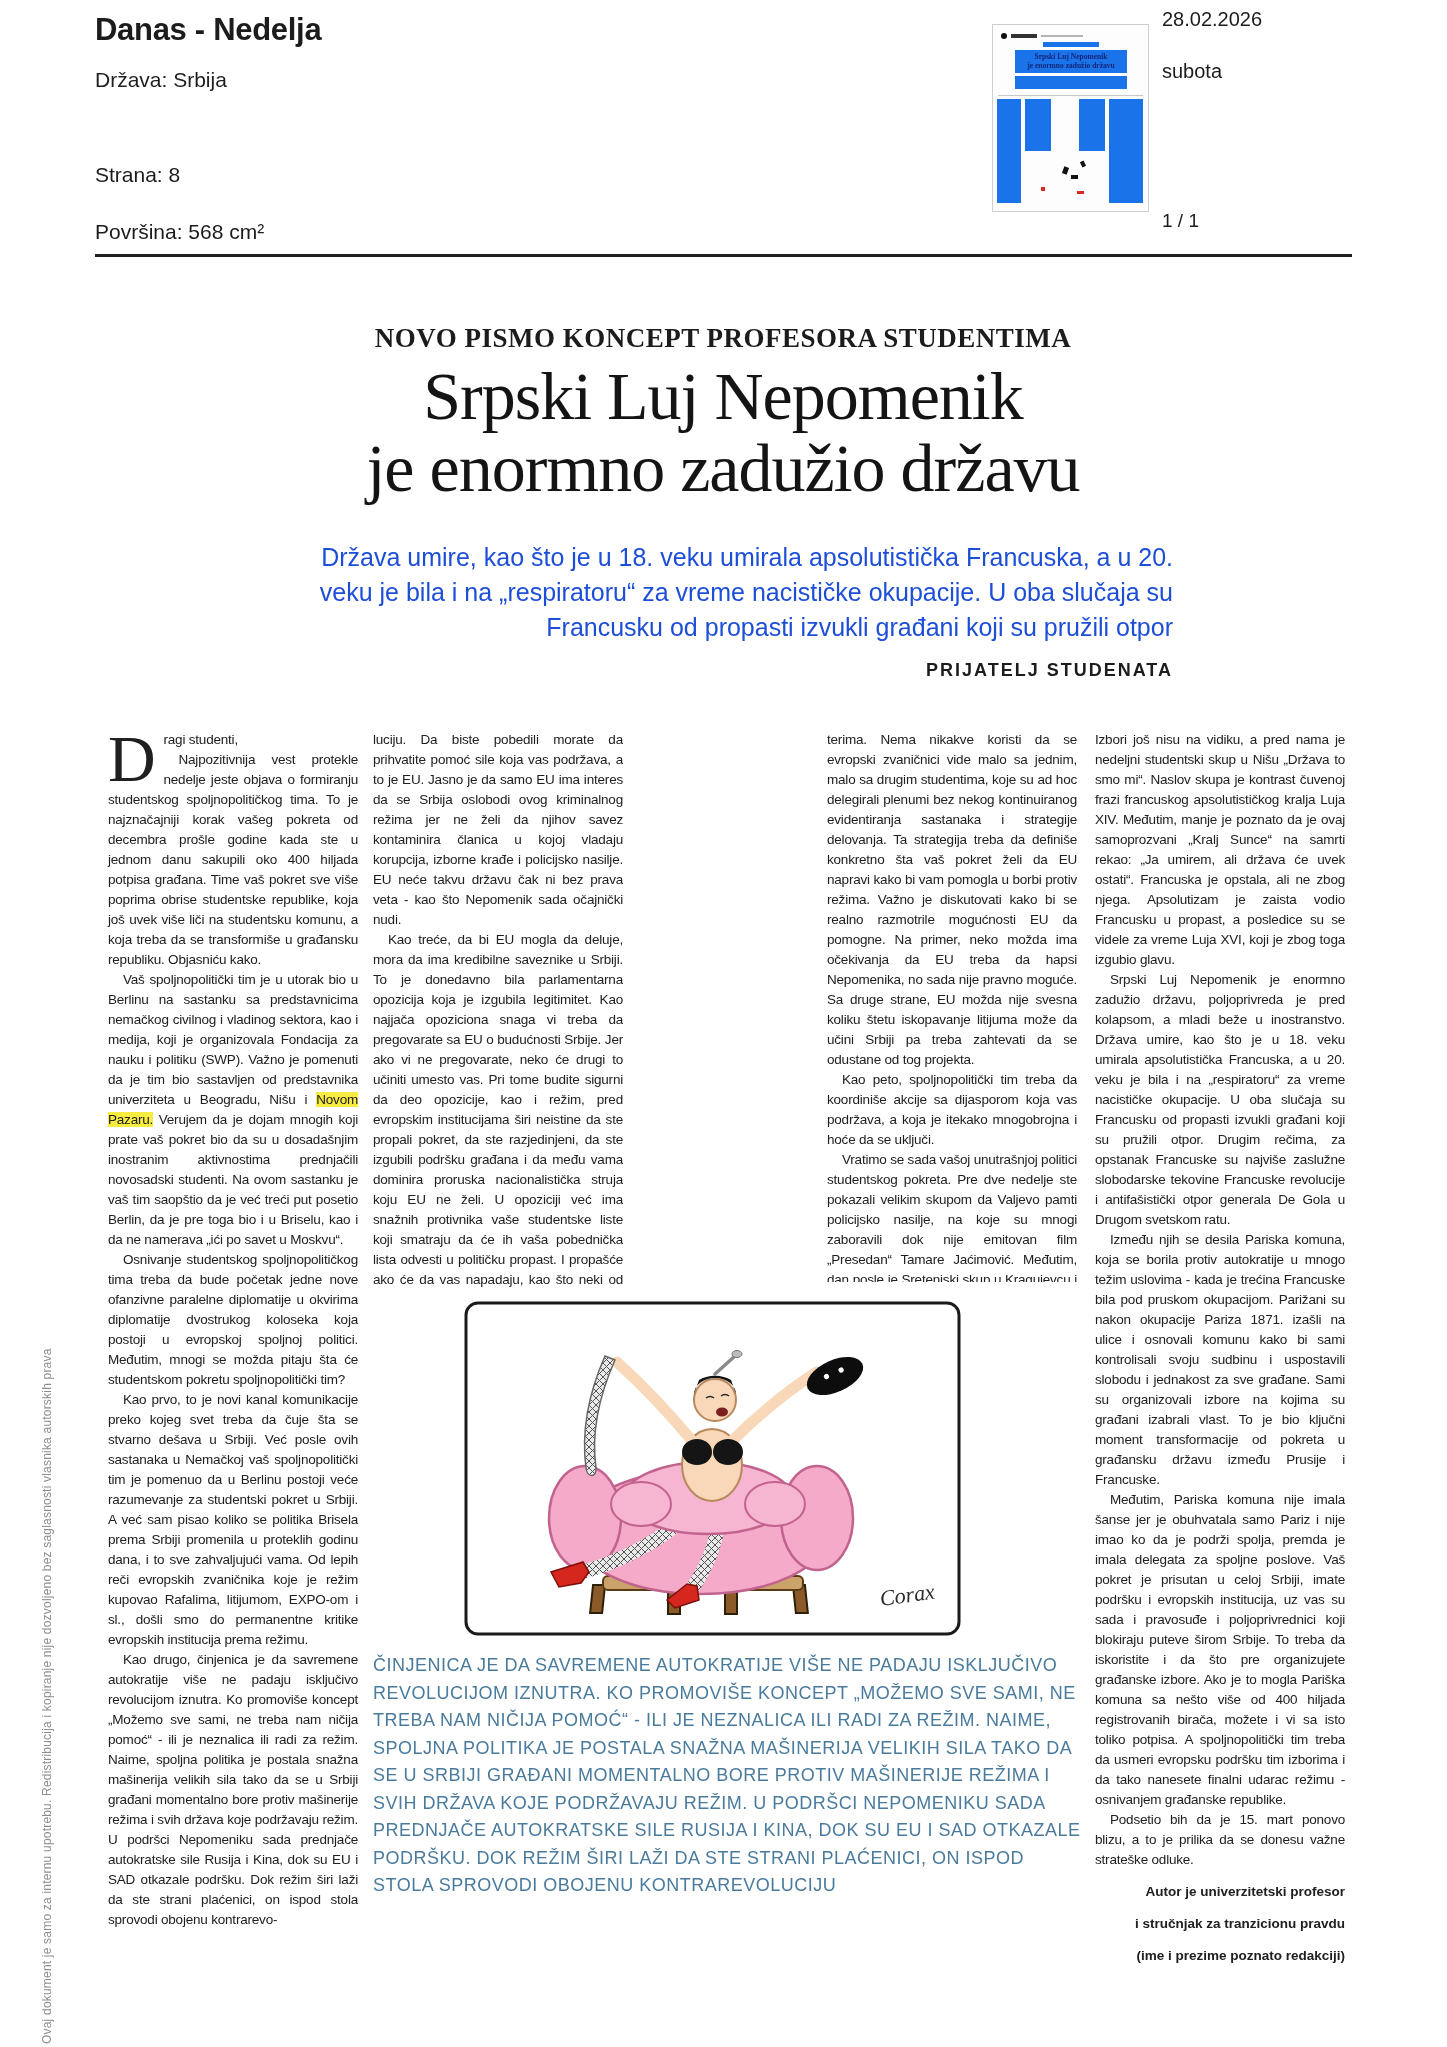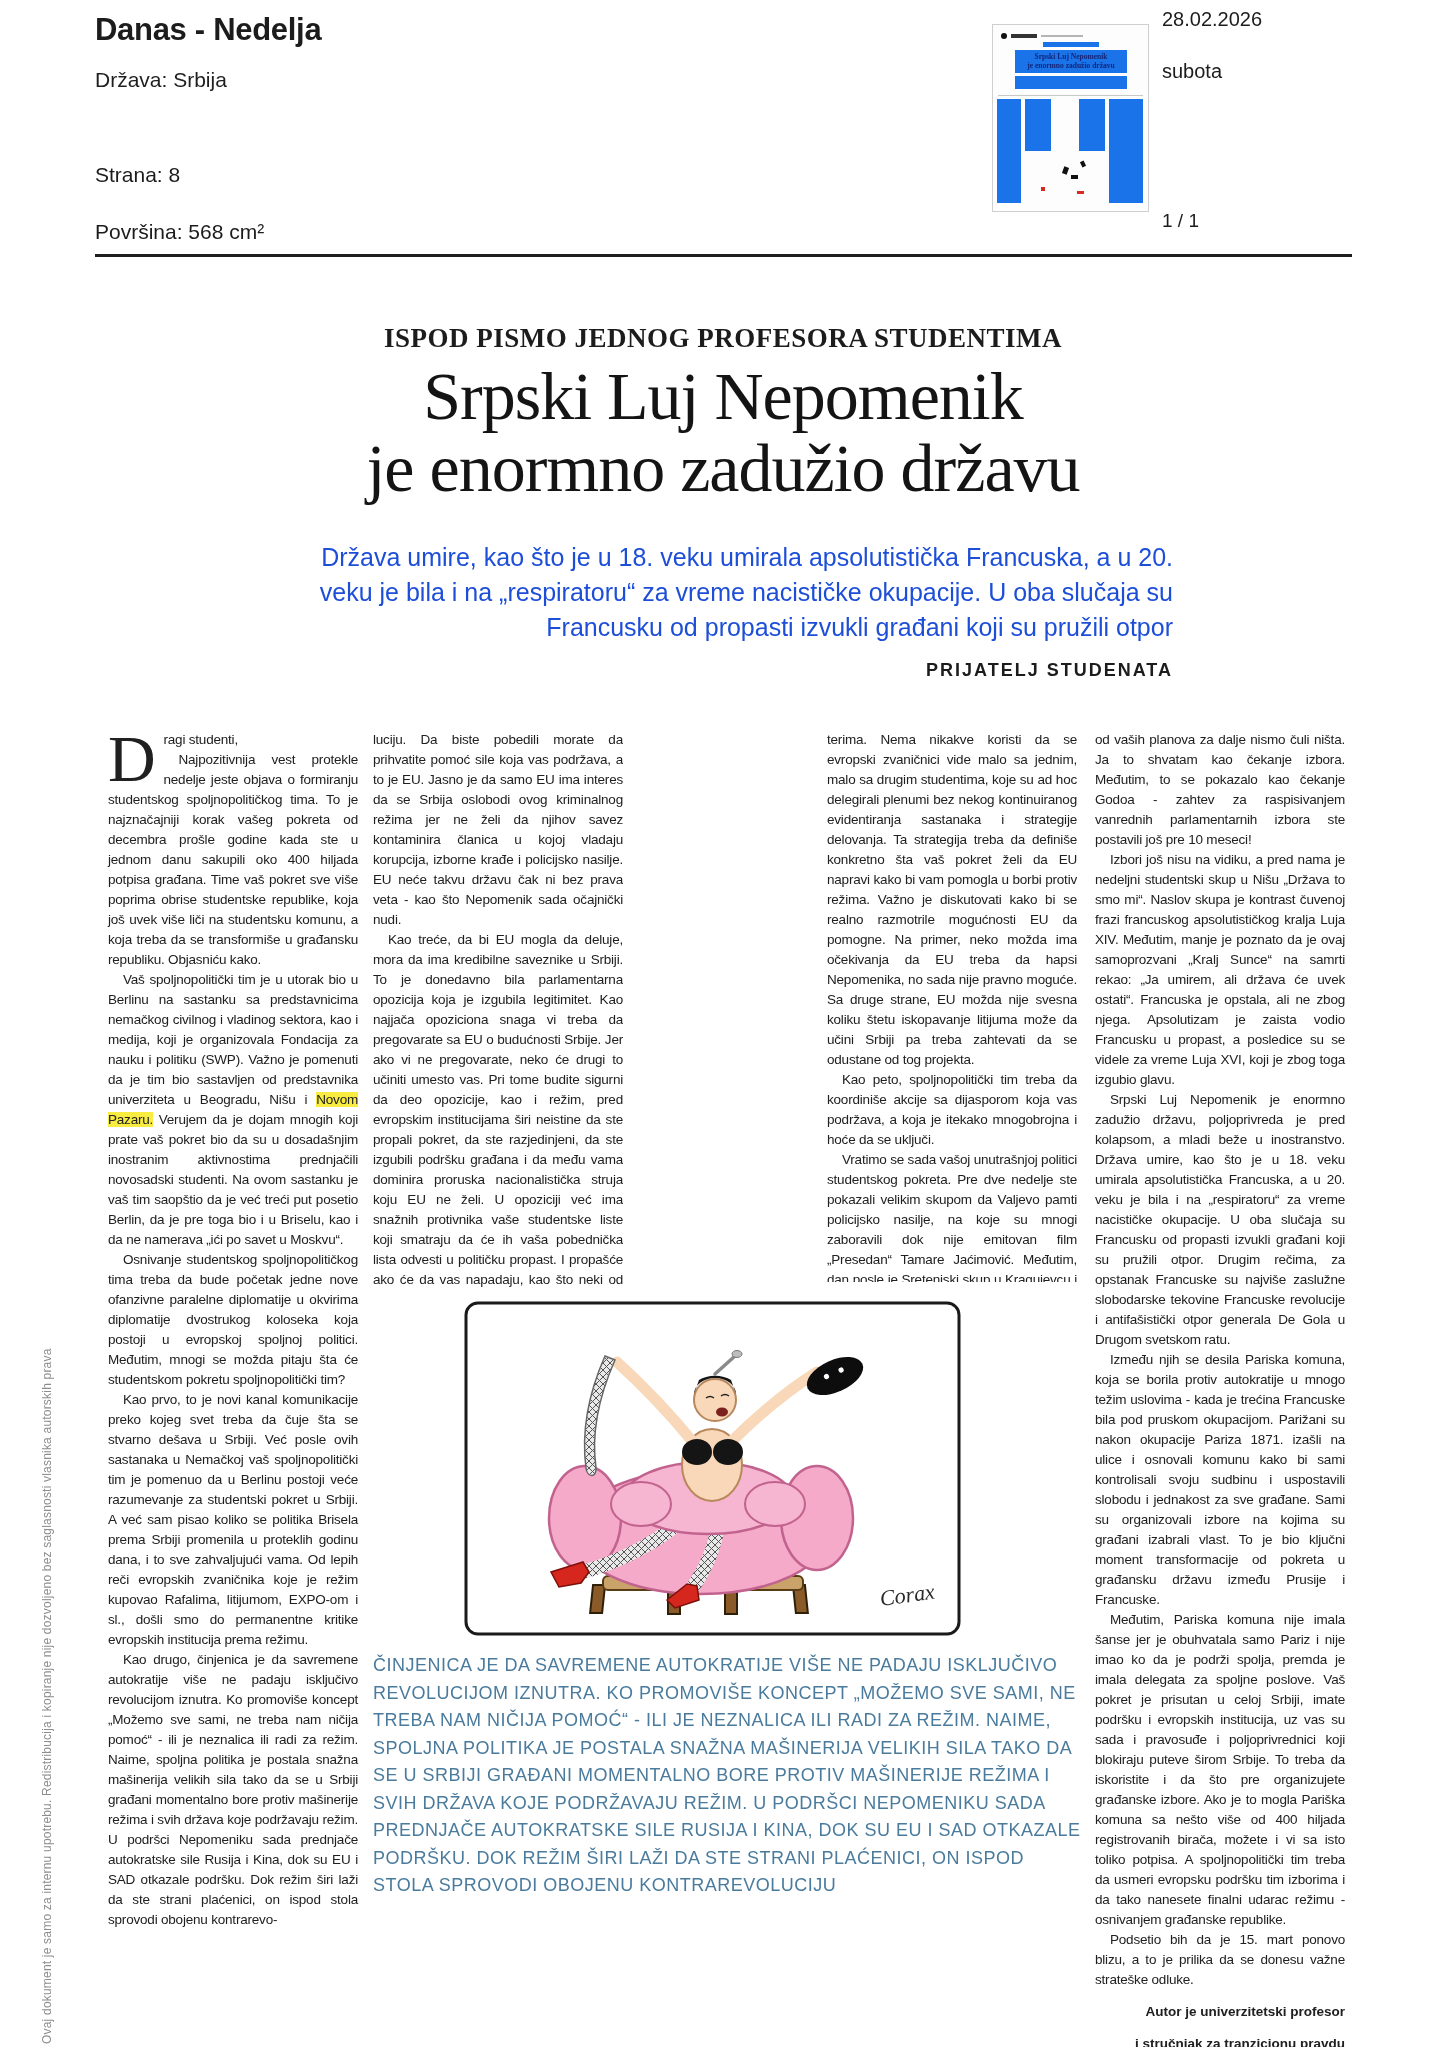--- a/index.html
+++ b/index.html
@@ -97,21 +97,21 @@
   <div class="b abs" id="t-colB" style="background: rgb(26, 115, 232);"></div>
   <div class="b abs" id="t-colC" style="background: rgb(26, 115, 232);"></div>
   <div class="b abs" id="t-colD" style="background: rgb(26, 115, 232);"></div>
   <div class="t-mark" style="left:70px;top:142px;width:5px;height:7px;transform:rotate(20deg)"></div>
   <div class="t-mark" style="left:78px;top:150px;width:7px;height:4px"></div>
   <div class="t-mark" style="left:88px;top:136px;width:4px;height:6px;transform:rotate(-25deg)"></div>
   <div class="t-red" style="left:48px;top:162px;width:4px;height:4px"></div>
   <div class="t-red" style="left:84px;top:166px;width:7px;height:3px"></div>
 </div>
 
-<div class="abs" id="kicker">ISPOD PISMO JEDNOG PROFESORA STUDENTIMA</div>
+<div class="abs" id="kicker">NOVO PISMO KONCEPT PROFESORA STUDENTIMA</div>
 <div class="abs" id="headline">
   <div>Srpski Luj Nepomenik</div>
   <div>je enormno zadužio državu</div>
 </div>
 <div class="abs" id="lede">Država umire, kao što je u 18. veku umirala apsolutistička Francuska, a u 20. veku je bila i na „respiratoru“ za vreme nacističke okupacije. U oba slučaja su Francusku od propasti izvukli građani koji su pružili otpor</div>
 <div class="abs" id="byline">PRIJATELJ STUDENATA</div>
 
 <div class="col" id="col1">
     <p><span class="dropcap">D</span><span>ragi studenti,</span></p>
     <p><span>Najpozitivnija vest protekle nedelje jeste objava o formiranju studentskog spoljnopolitičkog tima. To je najznačajniji korak vašeg pokreta od decembra prošle godine kada ste u jednom danu sakupili oko 400 hiljada potpisa građana. Time vaš pokret sve više poprima obrise studentske republike, koja još uvek više liči na studentsku komunu, a koja treba da se transformiše u građansku republiku. Objasniću kako.</span></p>
@@ -123,21 +123,20 @@
 <div class="col" id="col2">
     <p><span>luciju. Da biste pobedili morate da prihvatite pomoć sile koja vas podržava, a to je EU. Jasno je da samo EU ima interes da se Srbija oslobodi ovog kriminalnog režima jer ne želi da njihov savez kontaminira članica u kojoj vladaju korupcija, izborne krađe i policijsko nasilje. EU neće takvu državu čak ni bez prava veta - kao što Nepomenik sada očajnički nudi.</span></p>
     <p><span>Kao treće, da bi EU mogla da deluje, mora da ima kredibilne saveznike u Srbiji. To je donedavno bila parlamentarna opozicija koja je izgubila legitimitet. Kao najjača opoziciona snaga vi treba da pregovarate sa EU o budućnosti Srbije. Jer ako vi ne pregovarate, neko će drugi to učiniti umesto vas. Pri tome budite sigurni da deo opozicije, kao i režim, pred evropskim institucijama širi neistine da ste propali pokret, da ste razjedinjeni, da ste izgubili podršku građana i da među vama dominira proruska nacionalistička struja koju EU ne želi. U opoziciji već ima snažnih protivnika vaše studentske liste koji smatraju da će ih vaša pobednička lista odvesti u političku propast. I propašće ako će da vas napadaju, kao što neki od njih već čine.</span></p>
   </div>
 <div class="col" id="col3">
     <p><span>terima. Nema nikakve koristi da se evropski zvaničnici vide malo sa jednim, malo sa drugim studentima, koje su ad hoc delegirali plenumi bez nekog kontinuiranog evidentiranja sastanaka i strategije delovanja. Ta strategija treba da definiše konkretno šta vaš pokret želi da EU napravi kako bi vam pomogla u borbi protiv režima. Važno je diskutovati kako bi se realno razmotrile mogućnosti EU da pomogne. Na primer, neko možda ima očekivanja da EU treba da hapsi Nepomenika, no sada nije pravno moguće. Sa druge strane, EU možda nije svesna koliku štetu iskopavanje litijuma može da učini Srbiji pa treba zahtevati da se odustane od tog projekta.</span></p>
     <p><span>Kao peto, spoljnopolitički tim treba da koordiniše akcije sa dijasporom koja vas podržava, a koja je itekako mnogobrojna i hoće da se uključi.</span></p>
     <p><span>Vratimo se sada vašoj unutrašnjoj politici studentskog pokreta. Pre dve nedelje ste pokazali velikim skupom da Valjevo pamti policijsko nasilje, na koje su mnogi zaboravili dok nije emitovan film „Presedan“ Tamare Jaćimović. Međutim, dan posle je Sretenjski skup u Kragujevcu i Orašcu sadržajno podbacio. Na njemu su bili sjajni govornici, među kojima je bila i Jelena Kleut, ali</span></p>
   </div>
 <div class="col" id="col4">
-    <p><span>od vaših planova za dalje nismo čuli ništa. Ja to shvatam kao čekanje izbora. Međutim, to se pokazalo kao čekanje Godoa - zahtev za raspisivanjem vanrednih parlamentarnih izbora ste postavili još pre 10 meseci!</span></p>
     <p><span>Izbori još nisu na vidiku, a pred nama je nedeljni studentski skup u Nišu „Država to smo mi“. Naslov skupa je kontrast čuvenoj frazi francuskog apsolutističkog kralja Luja XIV. Međutim, manje je poznato da je ovaj samoprozvani „Kralj Sunce“ na samrti rekao: „Ja umirem, ali država će uvek ostati“. Francuska je opstala, ali ne zbog njega. Apsolutizam je zaista vodio Francusku u propast, a posledice su se videle za vreme Luja XVI, koji je zbog toga izgubio glavu.</span></p>
     <p><span>Srpski Luj Nepomenik je enormno zadužio državu, poljoprivreda je pred kolapsom, a mladi beže u inostranstvo. Država umire, kao što je u 18. veku umirala apsolutistička Francuska, a u 20. veku je bila i na „respiratoru“ za vreme nacističke okupacije. U oba slučaja su Francusku od propasti izvukli građani koji su pružili otpor. Drugim rečima, za opstanak Francuske su najviše zaslužne slobodarske tekovine Francuske revolucije i antifašistički otpor generala De Gola u Drugom svetskom ratu.</span></p>
     <p><span>Između njih se desila Pariska komuna, koja se borila protiv autokratije u mnogo težim uslovima - kada je trećina Francuske bila pod pruskom okupacijom. Parižani su nakon okupacije Pariza 1871. izašli na ulice i osnovali komunu kako bi sami kontrolisali svoju sudbinu i uspostavili slobodu i jednakost za sve građane. Sami su organizovali izbore na kojima su građani izabrali vlast. To je bio ključni moment transformacije od pokreta u građansku državu između Prusije i Francuske.</span></p>
     <p><span>Međutim, Pariska komuna nije imala šanse jer je obuhvatala samo Pariz i nije imao ko da je podrži spolja, premda je imala delegata za spoljne poslove. Vaš pokret je prisutan u celoj Srbiji, imate podršku i evropskih institucija, uz vas su sada i pravosuđe i poljoprivrednici koji blokiraju puteve širom Srbije. To treba da iskoristite i da što pre organizujete građanske izbore. Ako je to mogla Pariška komuna sa nešto više od 400 hiljada registrovanih birača, možete i vi sa isto toliko potpisa. A spoljnopolitički tim treba da usmeri evropsku podršku tim izborima i da tako nanesete finalni udarac režimu - osnivanjem građanske republike.</span></p>
     <p><span>Podsetio bih da je 15. mart ponovo blizu, a to je prilika da se donesu važne strateške odluke.</span></p>
     <p class="author"><span>Autor je univerzitetski profesor</span></p>
     <p class="author"><span>i stručnjak za tranzicionu pravdu</span></p>
     <p class="author"><span>(ime i prezime poznato redakciji)</span></p>
   </div>
 

